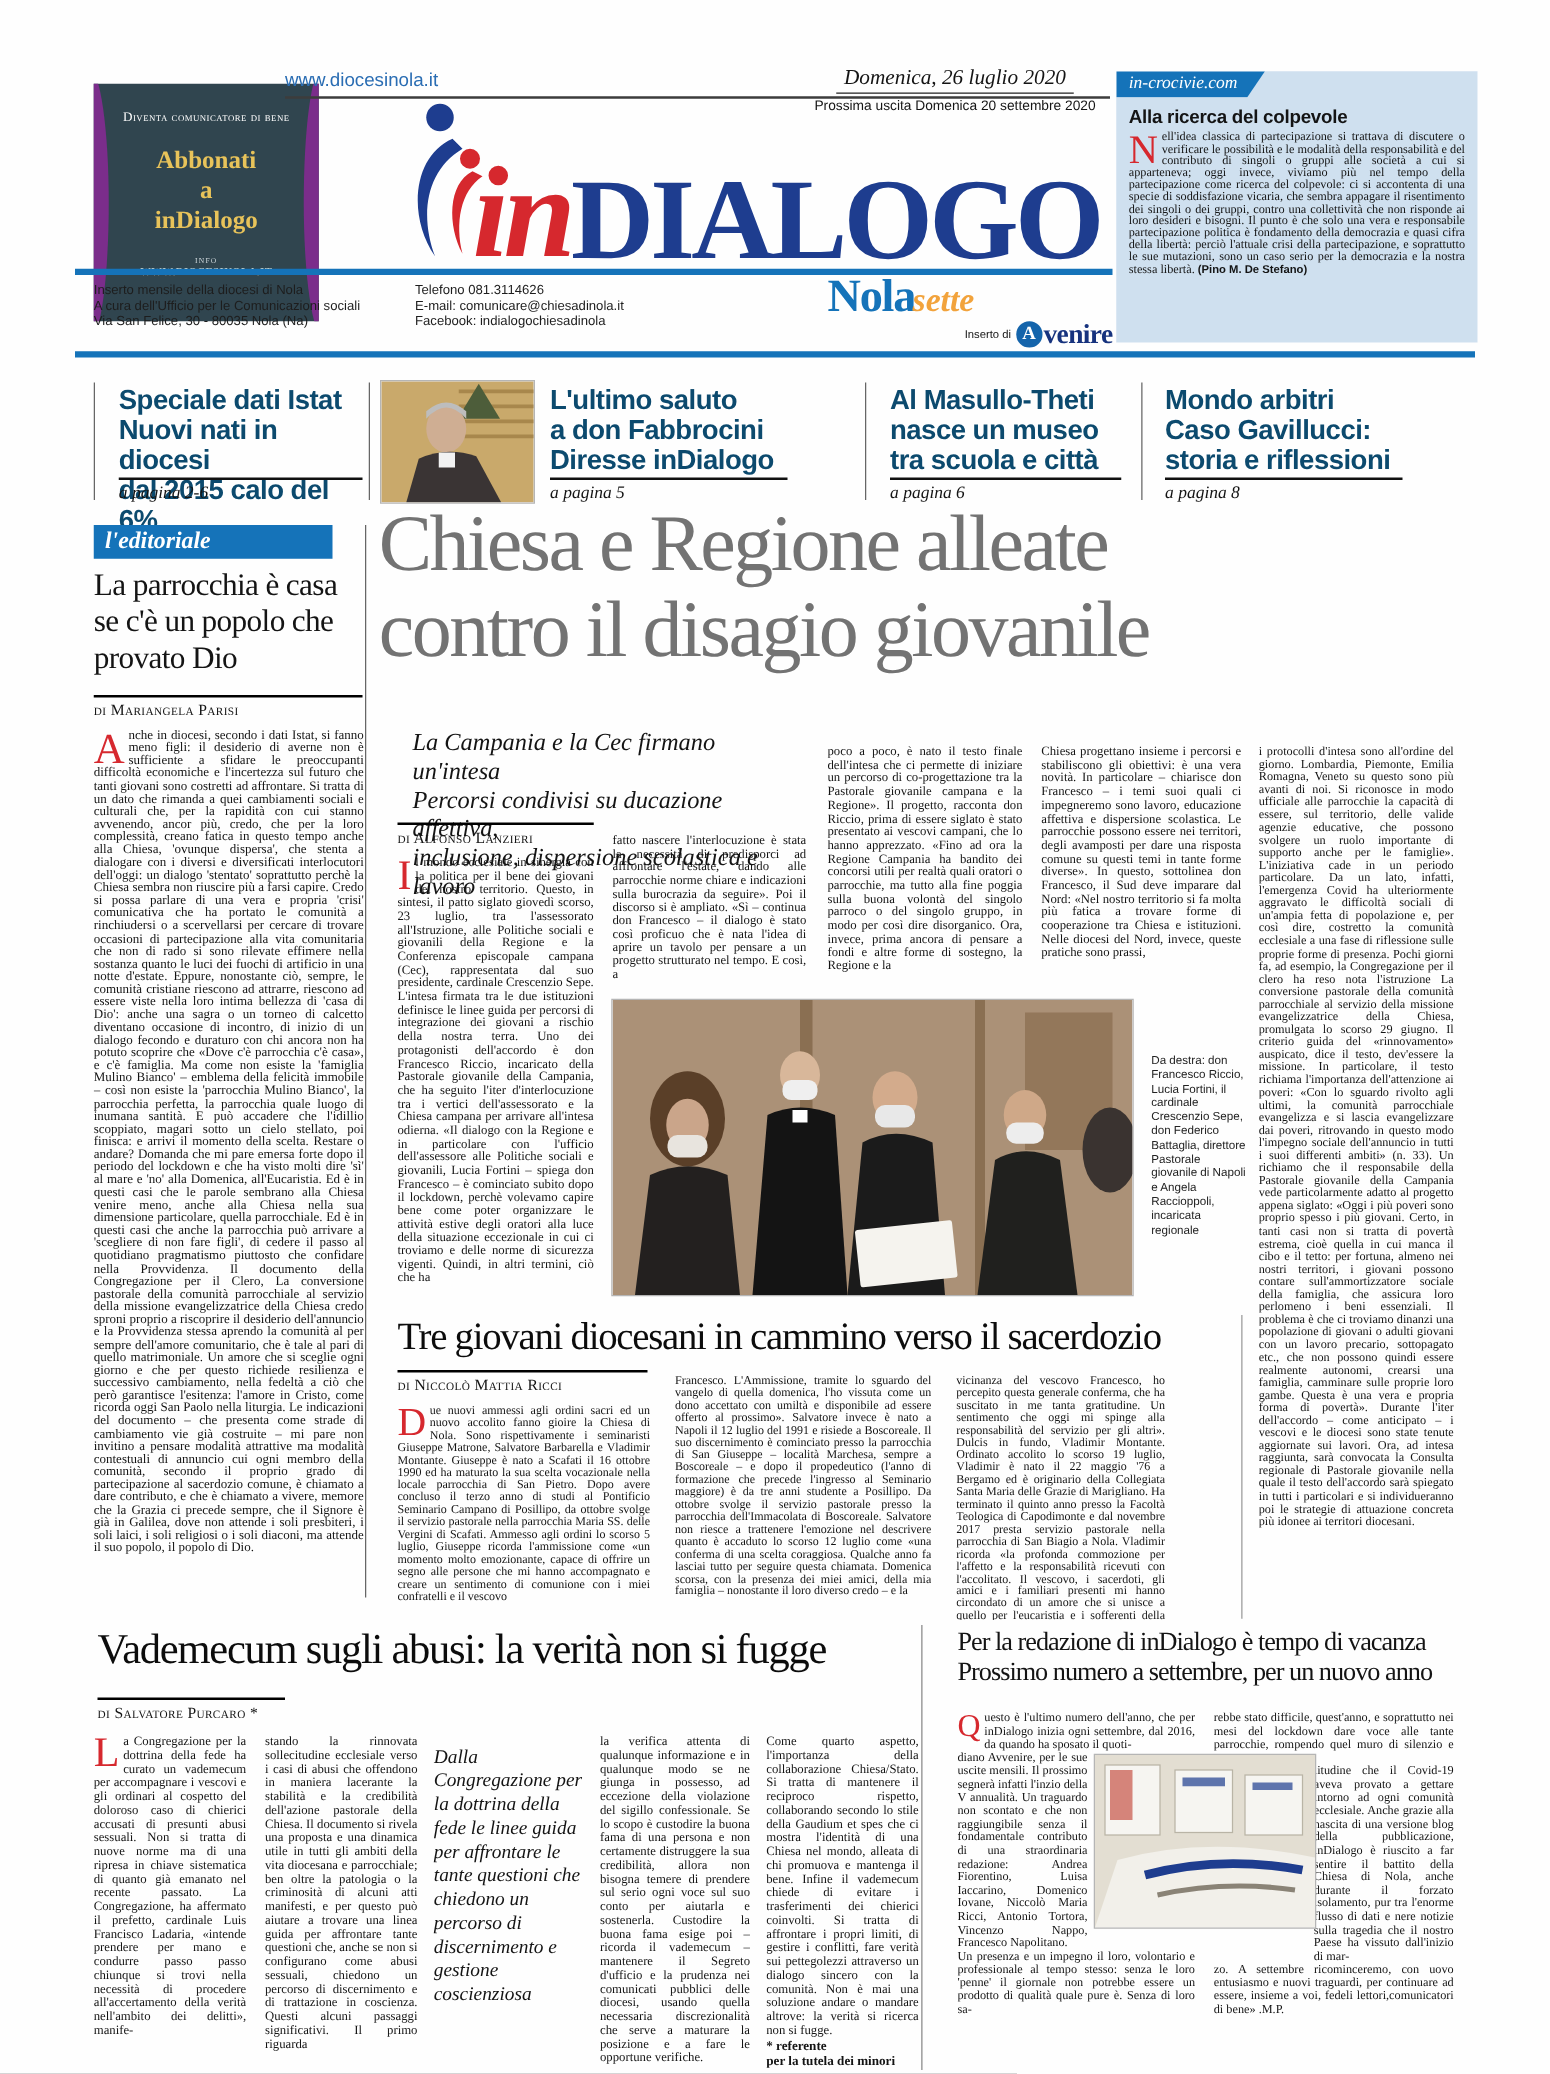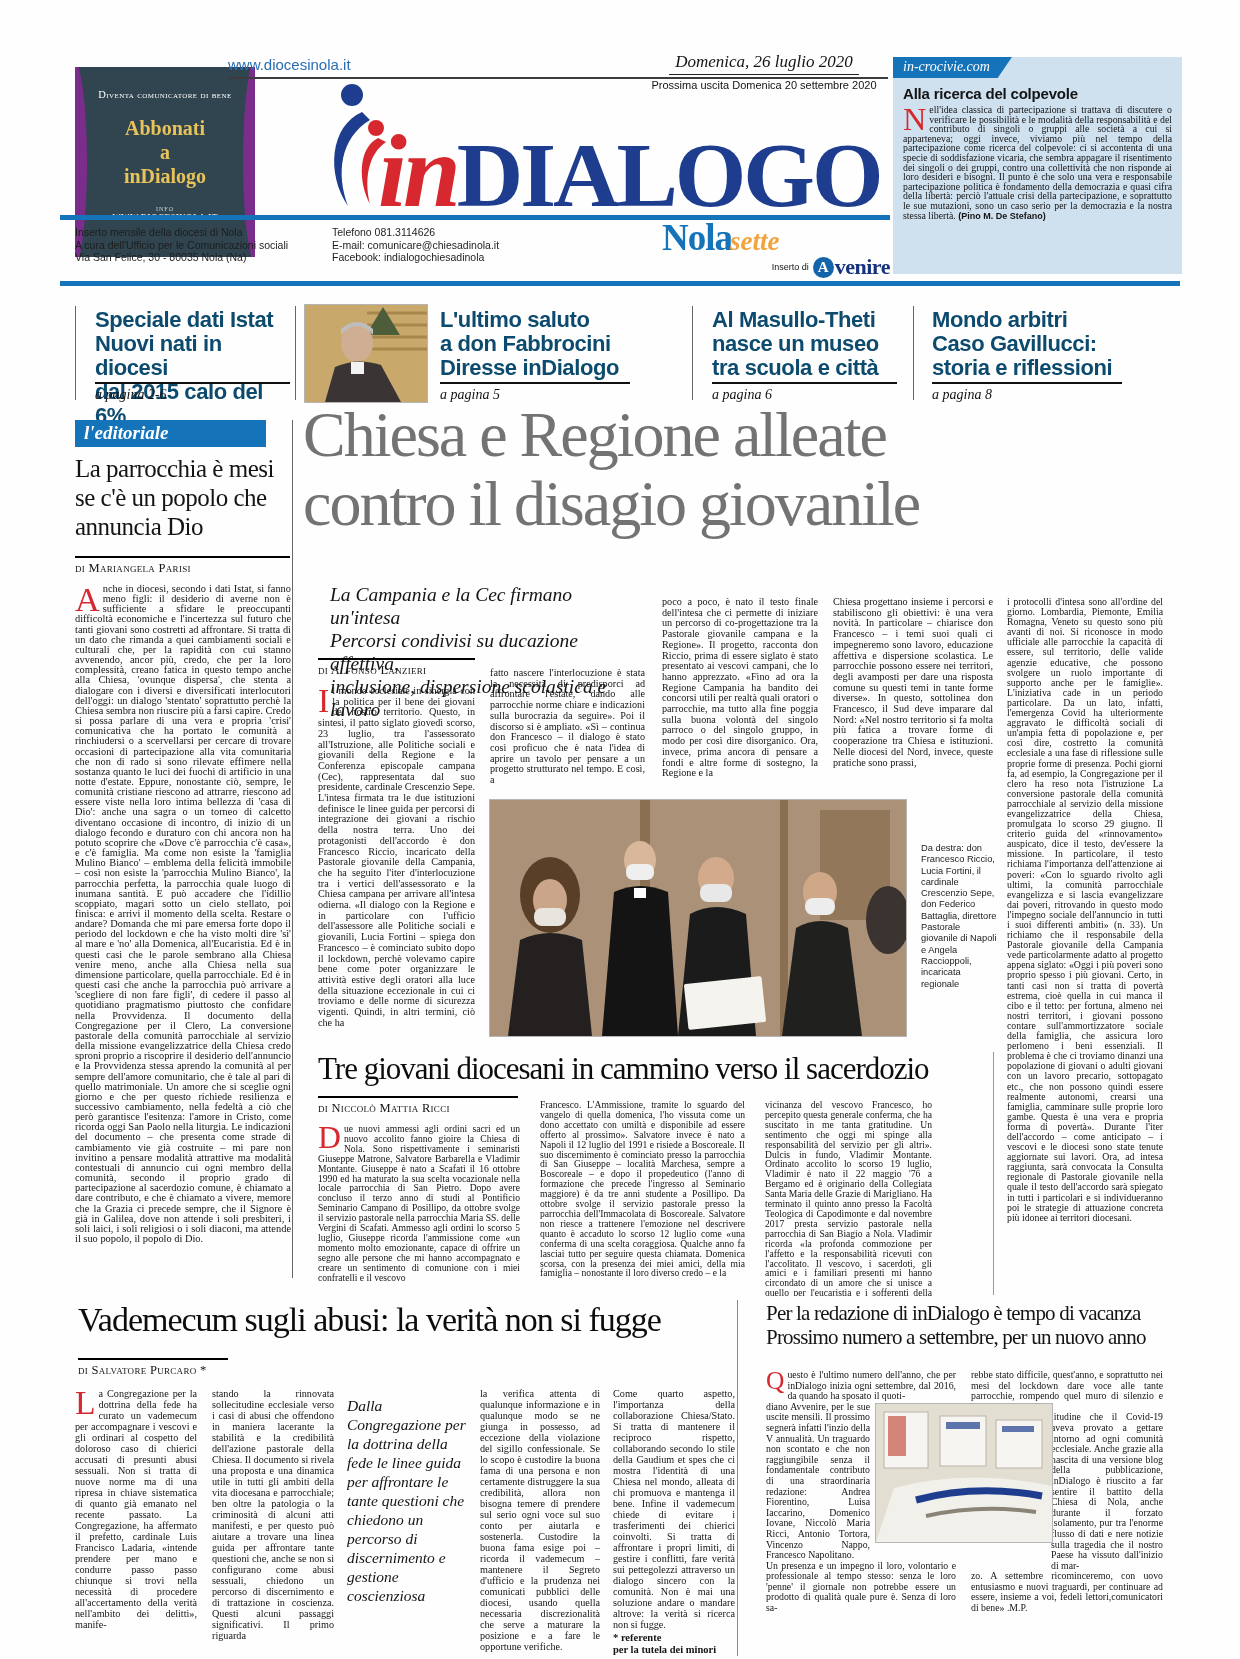--- a/index.html
+++ b/index.html
@@ -231,21 +231,21 @@
   <div class="abs t-rule" style="left:712px;top:382px;width:185px;"></div>
   <div class="abs t-page" style="left:712px;top:387px;">a pagina 6</div>
 
   <div class="abs t-title prelines" style="left:932px;top:308px;width:205px;">Mondo arbitri
 Caso Gavillucci:
 storia e riflessioni</div>
   <div class="abs t-rule" style="left:932px;top:382px;width:190px;"></div>
   <div class="abs t-page" style="left:932px;top:387px;">a pagina 8</div>
 
   <div class="abs ed-label">l'editoriale</div>
-  <div class="abs ed-head">La parrocchia è mesi se c'è un popolo che annuncia Dio</div>
+  <div class="abs ed-head">La parrocchia è casa se c'è un popolo che provato Dio</div>
   <div class="abs byline ed-byline">di Mariangela Parisi</div>
   <div class="abs ed-body just dc hidden-overflow">Anche in diocesi, secondo i dati Istat, si fanno meno figli: il desiderio di averne non è sufficiente a sfidare le preoccupanti difficoltà economiche e l'incertezza sul futuro che tanti giovani sono costretti ad affrontare. Si tratta di un dato che rimanda a quei cambiamenti sociali e culturali che, per la rapidità con cui stanno avvenendo, ancor più, credo, che per la loro complessità, creano fatica in questo tempo anche alla Chiesa, 'ovunque dispersa', che stenta a dialogare con i diversi e diversificati interlocutori dell'oggi: un dialogo 'stentato' soprattutto perchè la Chiesa sembra non riuscire più a farsi capire. Credo si possa parlare di una vera e propria 'crisi' comunicativa che ha portato le comunità a rinchiudersi o a scervellarsi per cercare di trovare occasioni di partecipazione alla vita comunitaria che non di rado si sono rilevate effimere nella sostanza quanto le luci dei fuochi di artificio in una notte d'estate. Eppure, nonostante ciò, sempre, le comunità cristiane riescono ad attrarre, riescono ad essere viste nella loro intima bellezza di 'casa di Dio': anche una sagra o un torneo di calcetto diventano occasione di incontro, di inizio di un dialogo fecondo e duraturo con chi ancora non ha potuto scoprire che «Dove c'è parrocchia c'è casa», e c'è famiglia. Ma come non esiste la 'famiglia Mulino Bianco' – emblema della felicità immobile – così non esiste la 'parrocchia Mulino Bianco', la parrocchia perfetta, la parrocchia quale luogo di inumana santità. E può accadere che l'idillio scoppiato, magari sotto un cielo stellato, poi finisca: e arrivi il momento della scelta. Restare o andare? Domanda che mi pare emersa forte dopo il periodo del lockdown e che ha visto molti dire 'sì' al mare e 'no' alla Domenica, all'Eucaristia. Ed è in questi casi che le parole sembrano alla Chiesa venire meno, anche alla Chiesa nella sua dimensione particolare, quella parrocchiale. Ed è in questi casi che anche la parrocchia può arrivare a 'scegliere di non fare figli', di cedere il passo al quotidiano pragmatismo piuttosto che confidare nella Provvidenza. Il documento della Congregazione per il Clero, La conversione pastorale della comunità parrocchiale al servizio della missione evangelizzatrice della Chiesa credo sproni proprio a riscoprire il desiderio dell'annuncio e la Provvidenza stessa aprendo la comunità al per sempre dell'amore comunitario, che è tale al pari di quello matrimoniale. Un amore che si sceglie ogni giorno e che per questo richiede resilienza e successivo cambiamento, nella fedeltà a ciò che però garantisce l'esitenza: l'amore in Cristo, come ricorda oggi San Paolo nella liturgia. Le indicazioni del documento – che presenta come strade di cambiamento vie già costruite – mi pare non invitino a pensare modalità attrattive ma modalità contestuali di annuncio cui ogni membro della comunità, secondo il proprio grado di partecipazione al sacerdozio comune, è chiamato a dare contributo, e che è chiamato a vivere, memore che la Grazia ci precede sempre, che il Signore è già in Galilea, dove non attende i soli presbiteri, i soli laici, i soli religiosi o i soli diaconi, ma attende il suo popolo, il popolo di Dio.</div>
   <div class="abs vr vr-ed"></div>
 
   <div class="abs main-head prelines">Chiesa e Regione alleate
 contro il disagio giovanile</div>
   <div class="abs main-sub prelines">La Campania e la Cec firmano un'intesa
 Percorsi condivisi su ducazione affettiva,
 inclusione, dispersione scolastica e lavoro</div>
   <div class="abs byline main-byline">di Alfonso Lanzieri</div>

